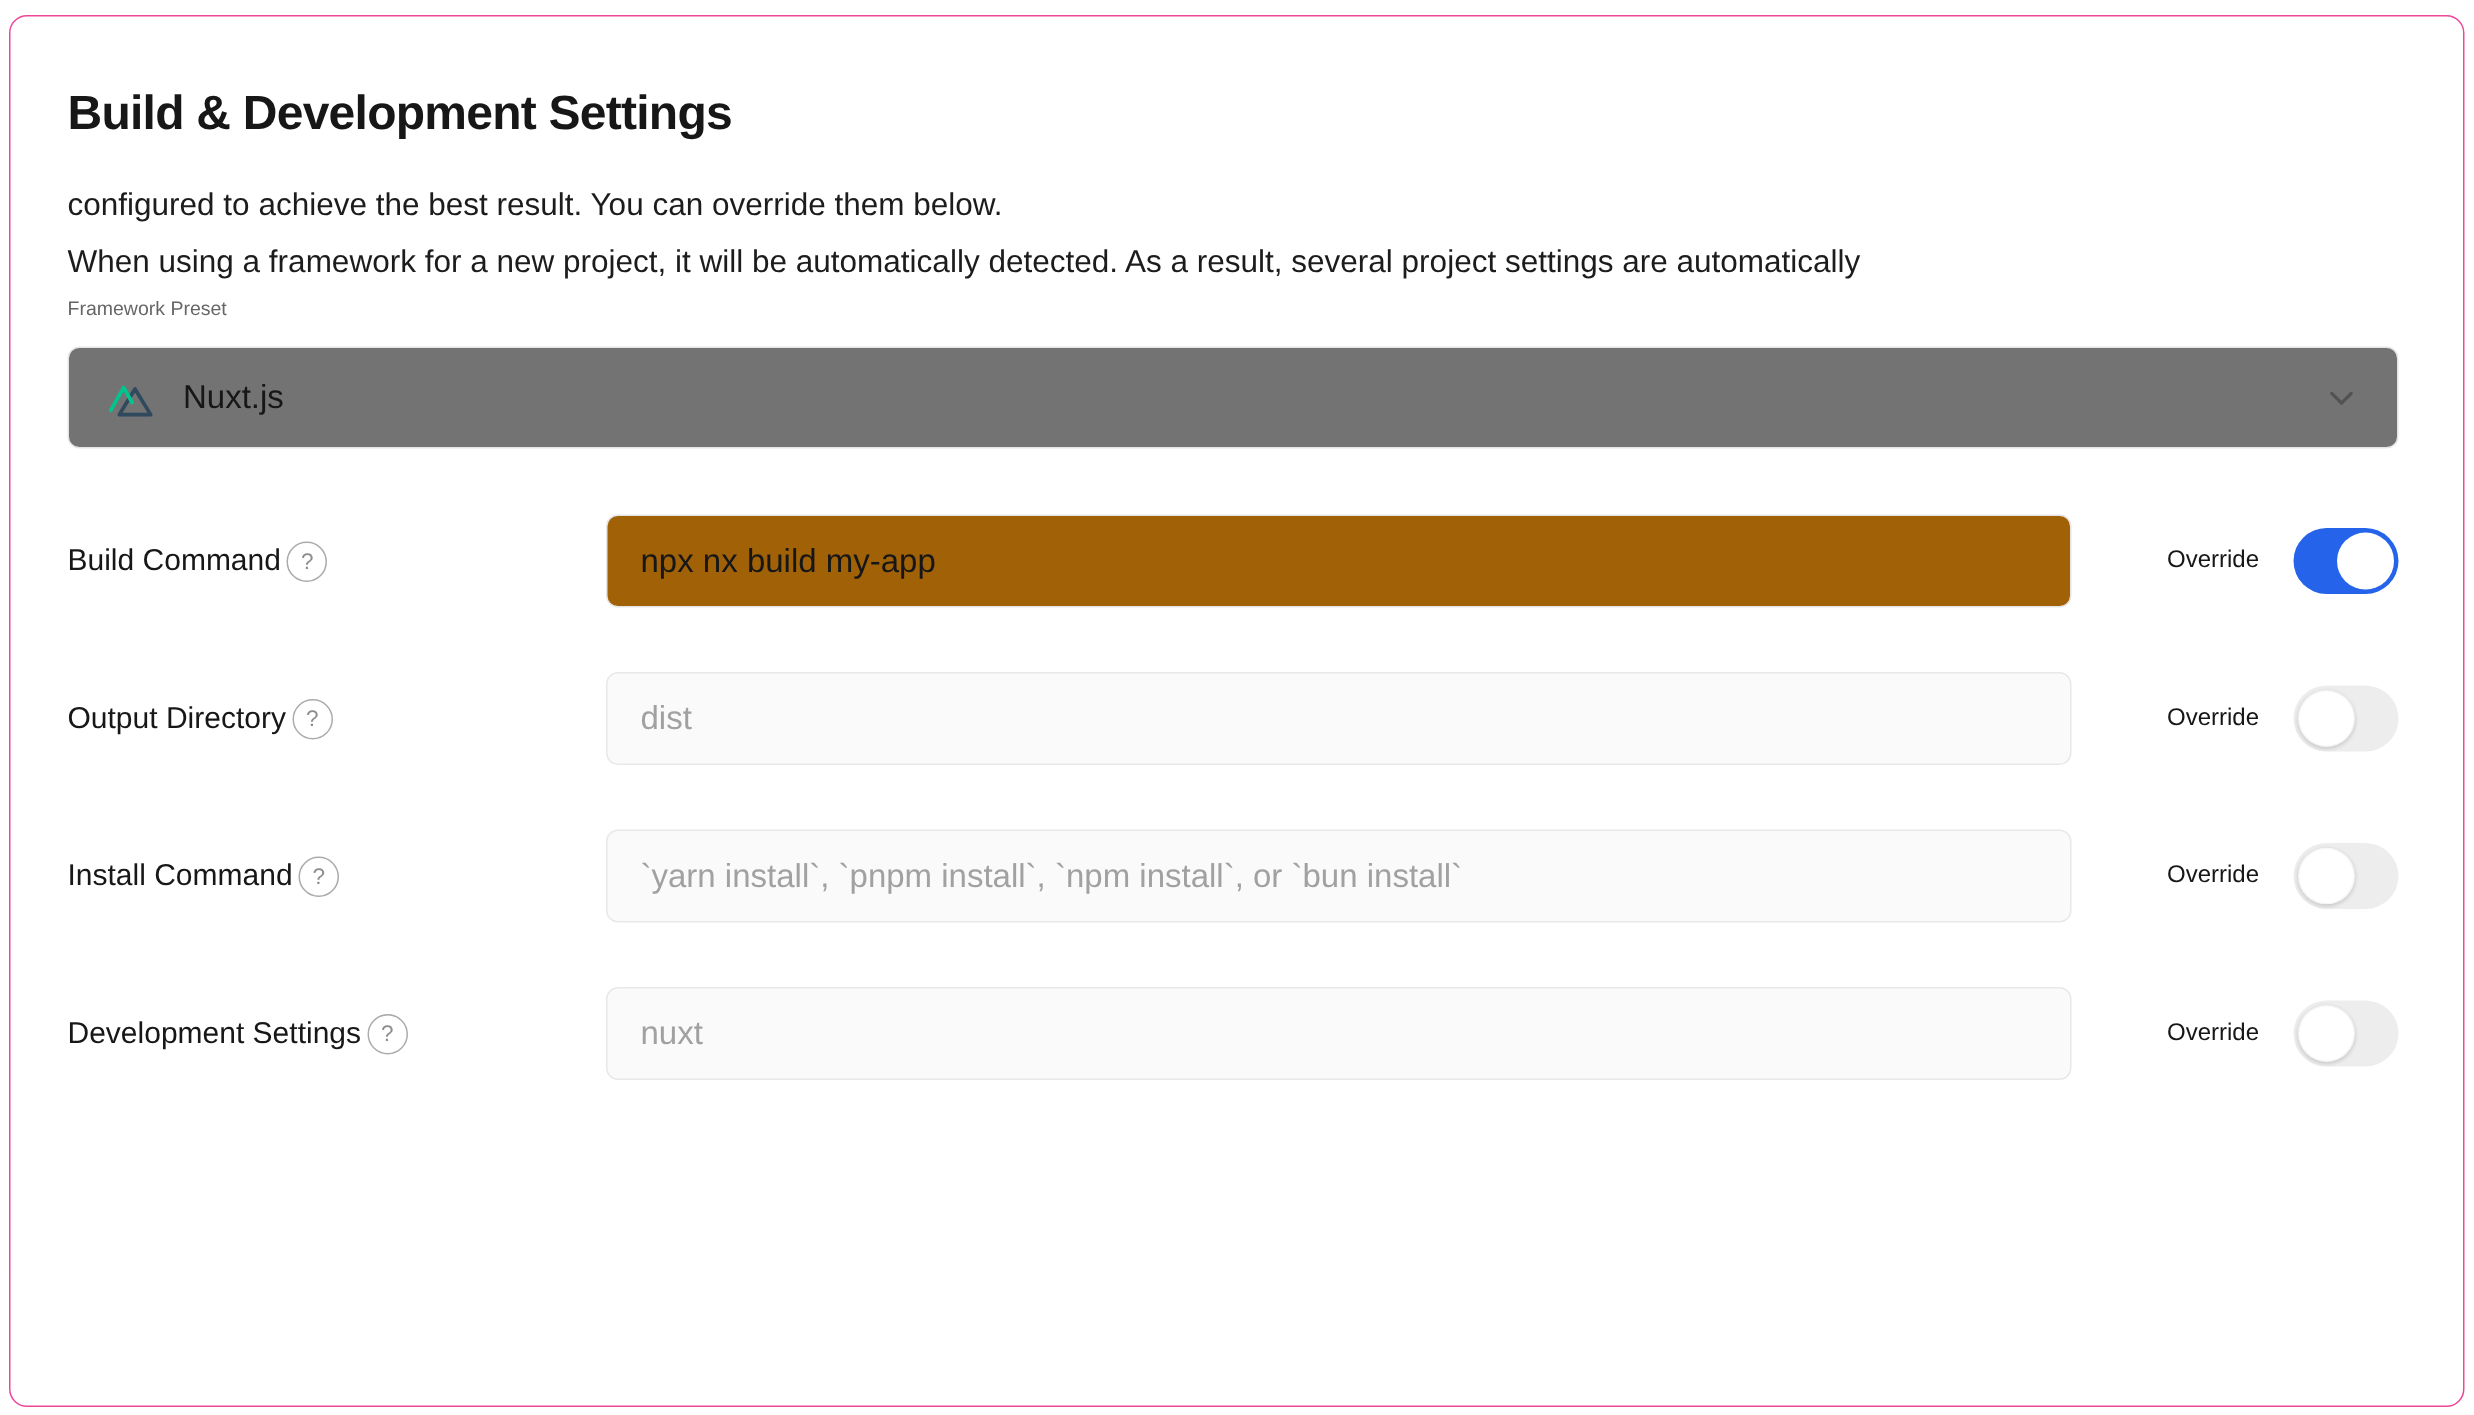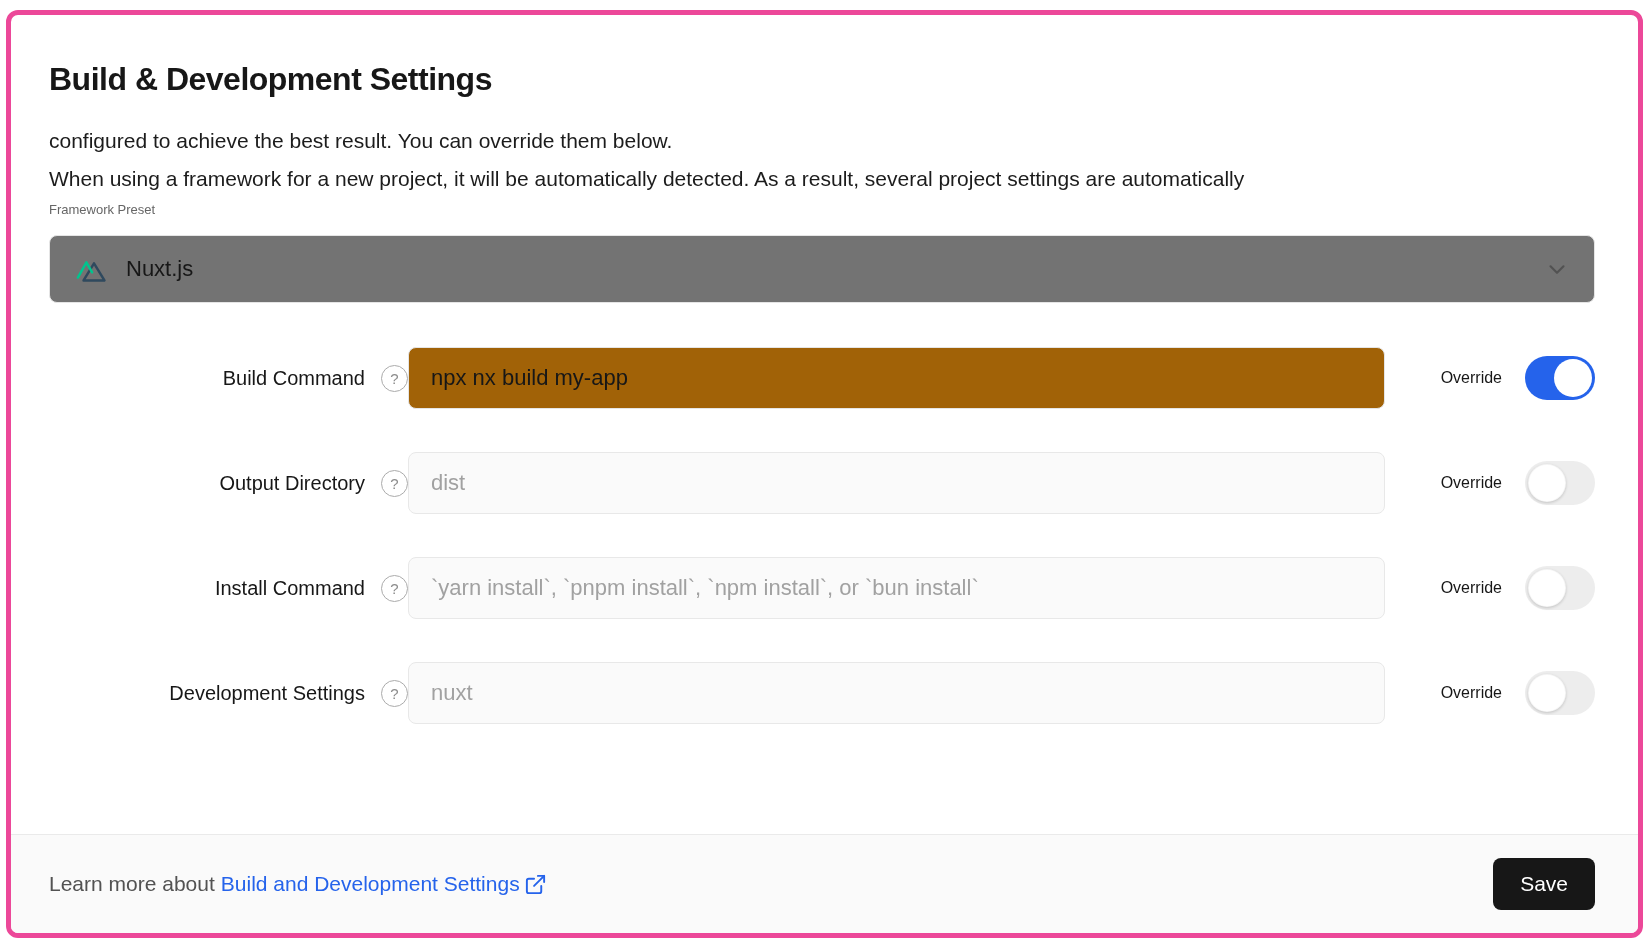--- a/index.html
+++ b/index.html
@@ -4,42 +4,42 @@
 <style>
   * { box-sizing: border-box; }
   html,body { margin:0; padding:0; background:#ffffff; }
   body {
     width:1649px; height:943px; position:relative;
     font-family:"Liberation Sans","DejaVu Sans",sans-serif;
     -webkit-font-smoothing:antialiased;
   }
   .card {
     position:absolute; left:6px; top:10px; width:1637px; height:928px;
-    background:#ffffff; border:5px solid #ec4899; border-radius:12px;
+    background:#ffffff; border:1px solid #ec4899; border-radius:12px;
     overflow:hidden;
   }
   .card-content { padding:44px 43px 0 38px; }
   .title {
     margin:0; font-size:32px; line-height:40px; font-weight:700;
     letter-spacing:-0.5px; color:#171717;
   }
   .description { margin-top:23px; font-size:21px; line-height:38px; color:#1c1c1c; }
   .fp-label { font-size:13px; line-height:24px; color:#666666; }
   .select {
     margin-top:13px; height:68px; border:1px solid #e5e5e5; border-radius:8px;
     background:#737373; display:flex; align-items:center; padding:0 24px 0 25px;
     cursor:pointer;
   }
   .select-value { margin-left:13px; font-size:22px; color:#171717; }
   .select .chevron { margin-left:auto; display:flex; }
   .row { display:flex; align-items:center; height:62px; margin-top:43px; }
   .row.first { margin-top:44px; }
   .row-label {
-    width:359px; flex:none; display:flex; align-items:center; gap:16px;
-    font-size:20px; font-weight:500; color:#171717;justify-content:flex-end;
+    width:359px; flex:none; display:flex; align-items:center; gap:4px;
+    font-size:20px; font-weight:500; color:#171717;
   }
   .help {
     width:27px; height:27px; border-radius:50%; border:1.5px solid #ababab;
     color:#8c8c8c; font-size:15px; font-weight:500; display:flex;
     align-items:center; justify-content:center; flex:none; cursor:default;
   }
   .field { width:977px; flex:none; }
   .field input {
     width:100%; height:62px; border:1px solid #e5e5e5; border-radius:8px;
     padding:0 22px; font-size:22px; color:#171717; background:#a16207;
@@ -164,29 +164,13 @@
       </div>
       <div class="override-group">
         <span class="override-label">Override</span>
         <div class="toggle off">
             <div class="knob"></div>
           </div>
       </div>
     </div>
   </div>
 
-  <div class="footer">
-    <span class="footer-text">
-      <span>Learn more about</span>
-      <a class="footer-link">
-        <span>Build and Development Settings</span>
-        <span style="display:flex;">
-          <svg width="23" height="23" viewBox="0 0 24 24" fill="none" stroke="#2563eb" stroke-width="2" stroke-linecap="round" stroke-linejoin="round">
-            <path d="M18 13.5 V19 a2 2 0 0 1 -2 2 H5 a2 2 0 0 1 -2 -2 V8 a2 2 0 0 1 2 -2 h5.5"></path>
-            <path d="M14.5 3 H21 V9.5"></path>
-            <path d="M10.5 13.5 L21 3"></path>
-          </svg>
-        </span>
-      </a>
-    </span>
-    <button class="save-btn">Save</button>
-  </div>
 </div>
 
 </body></html>

